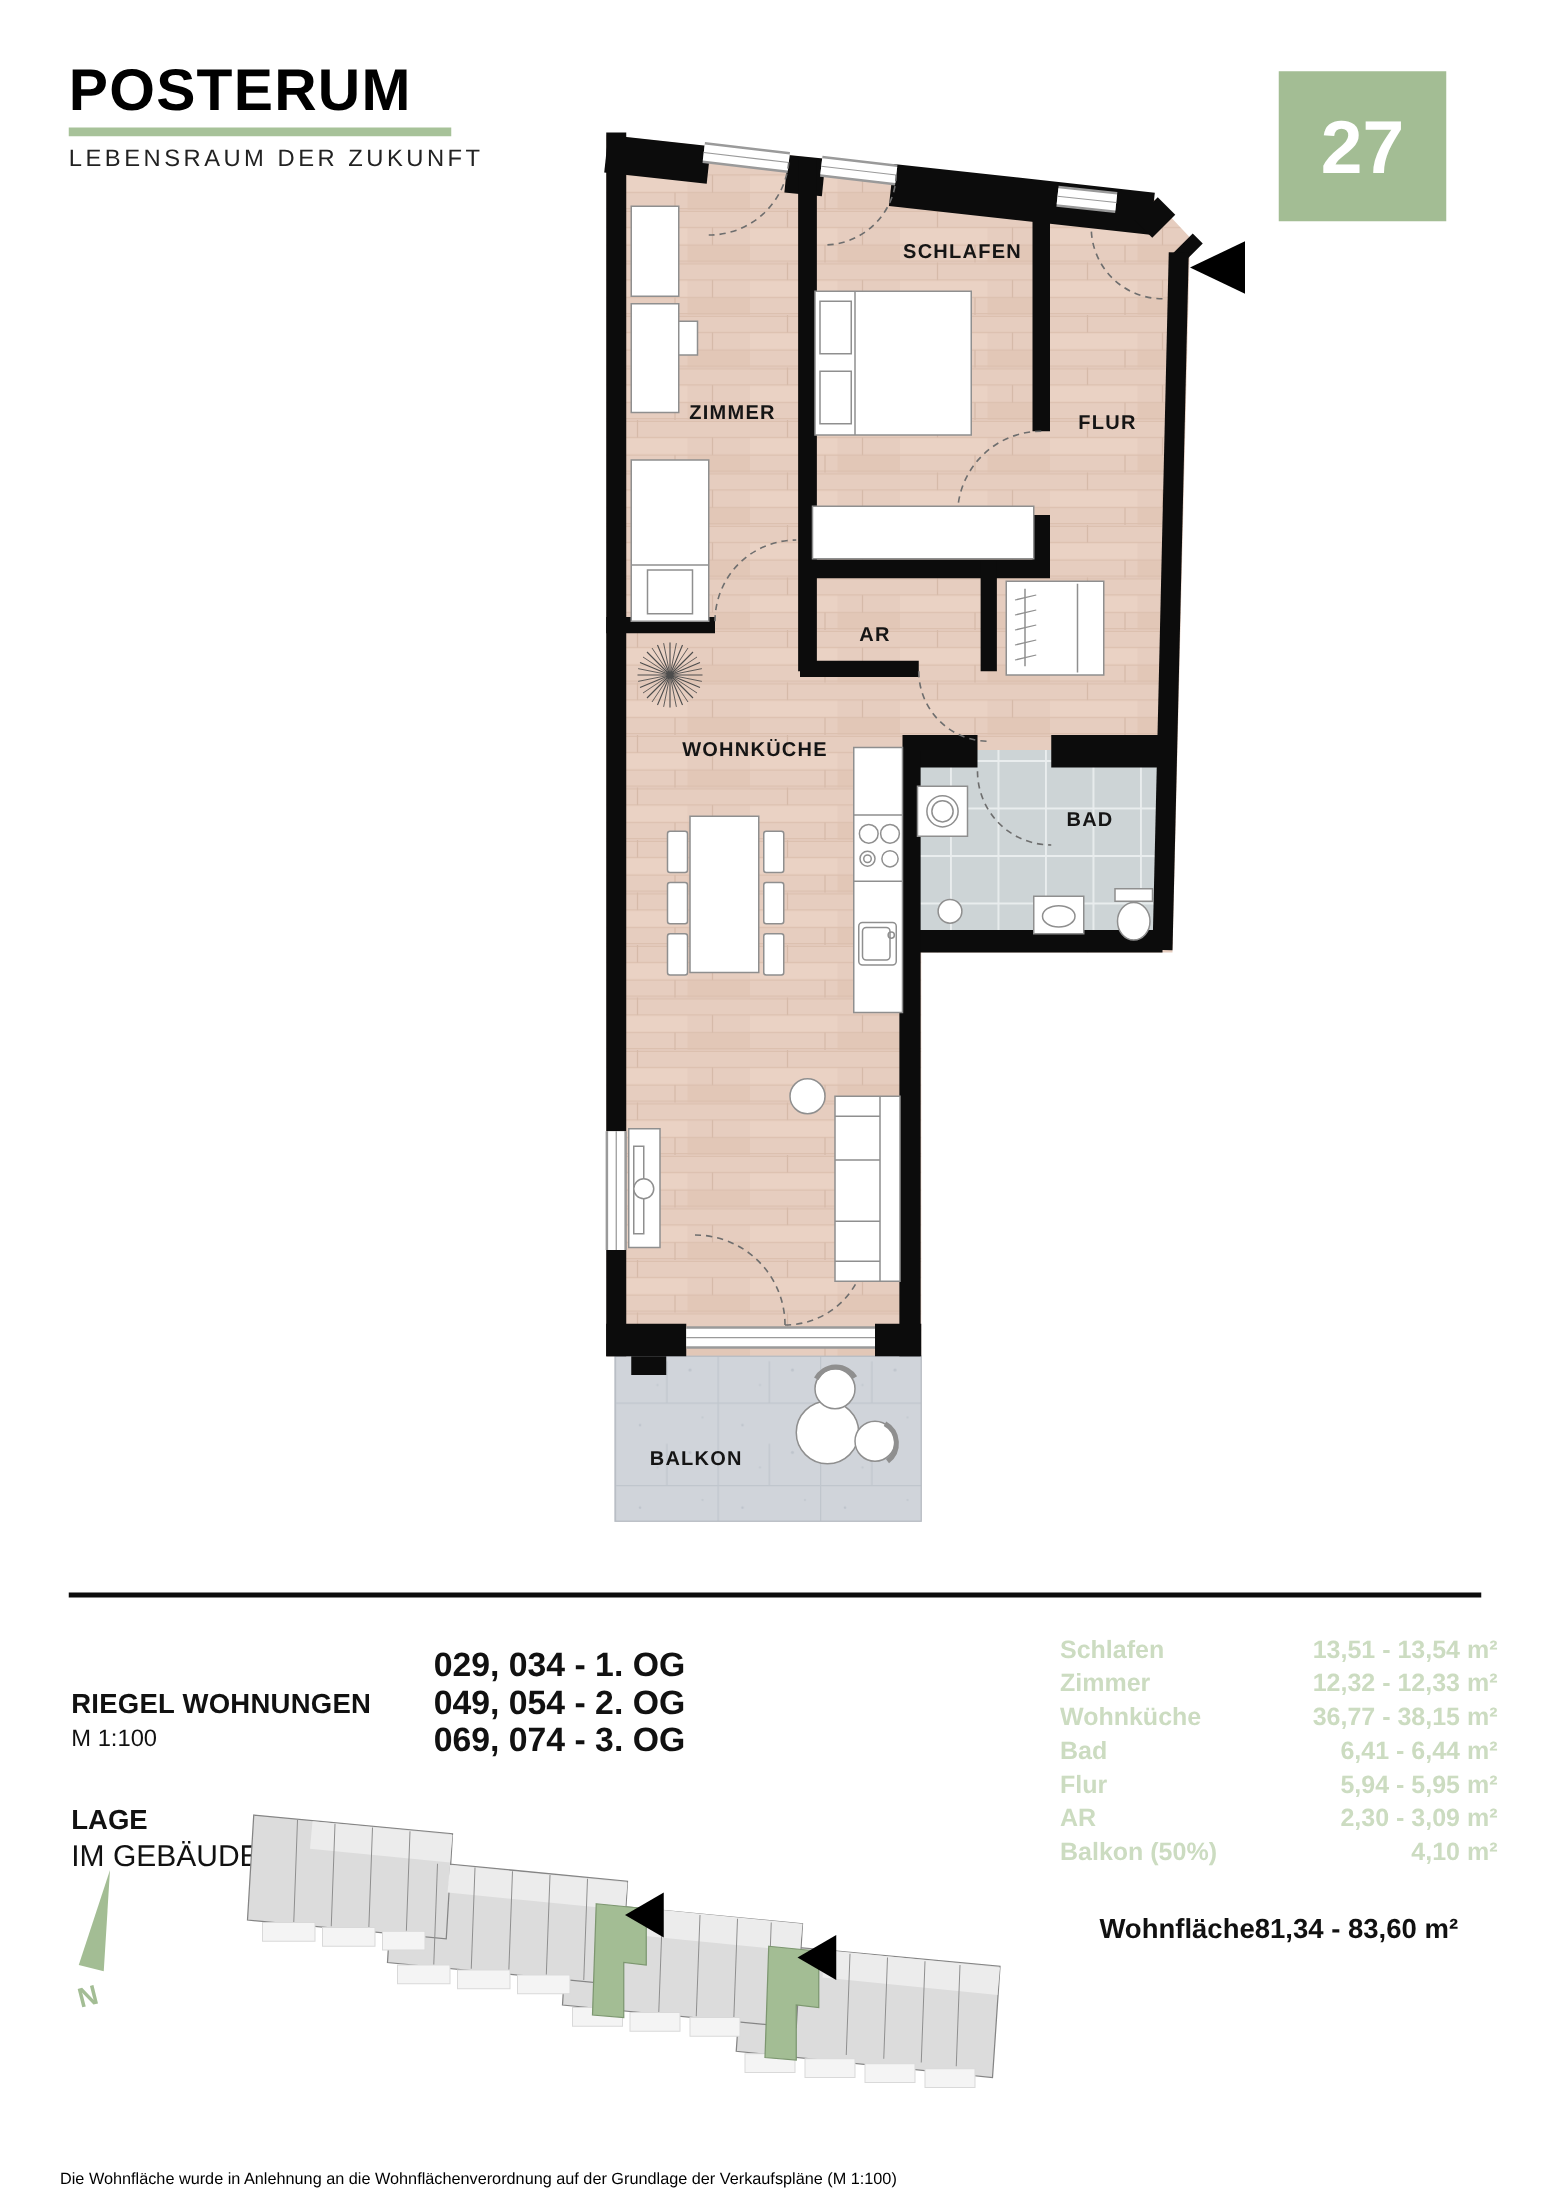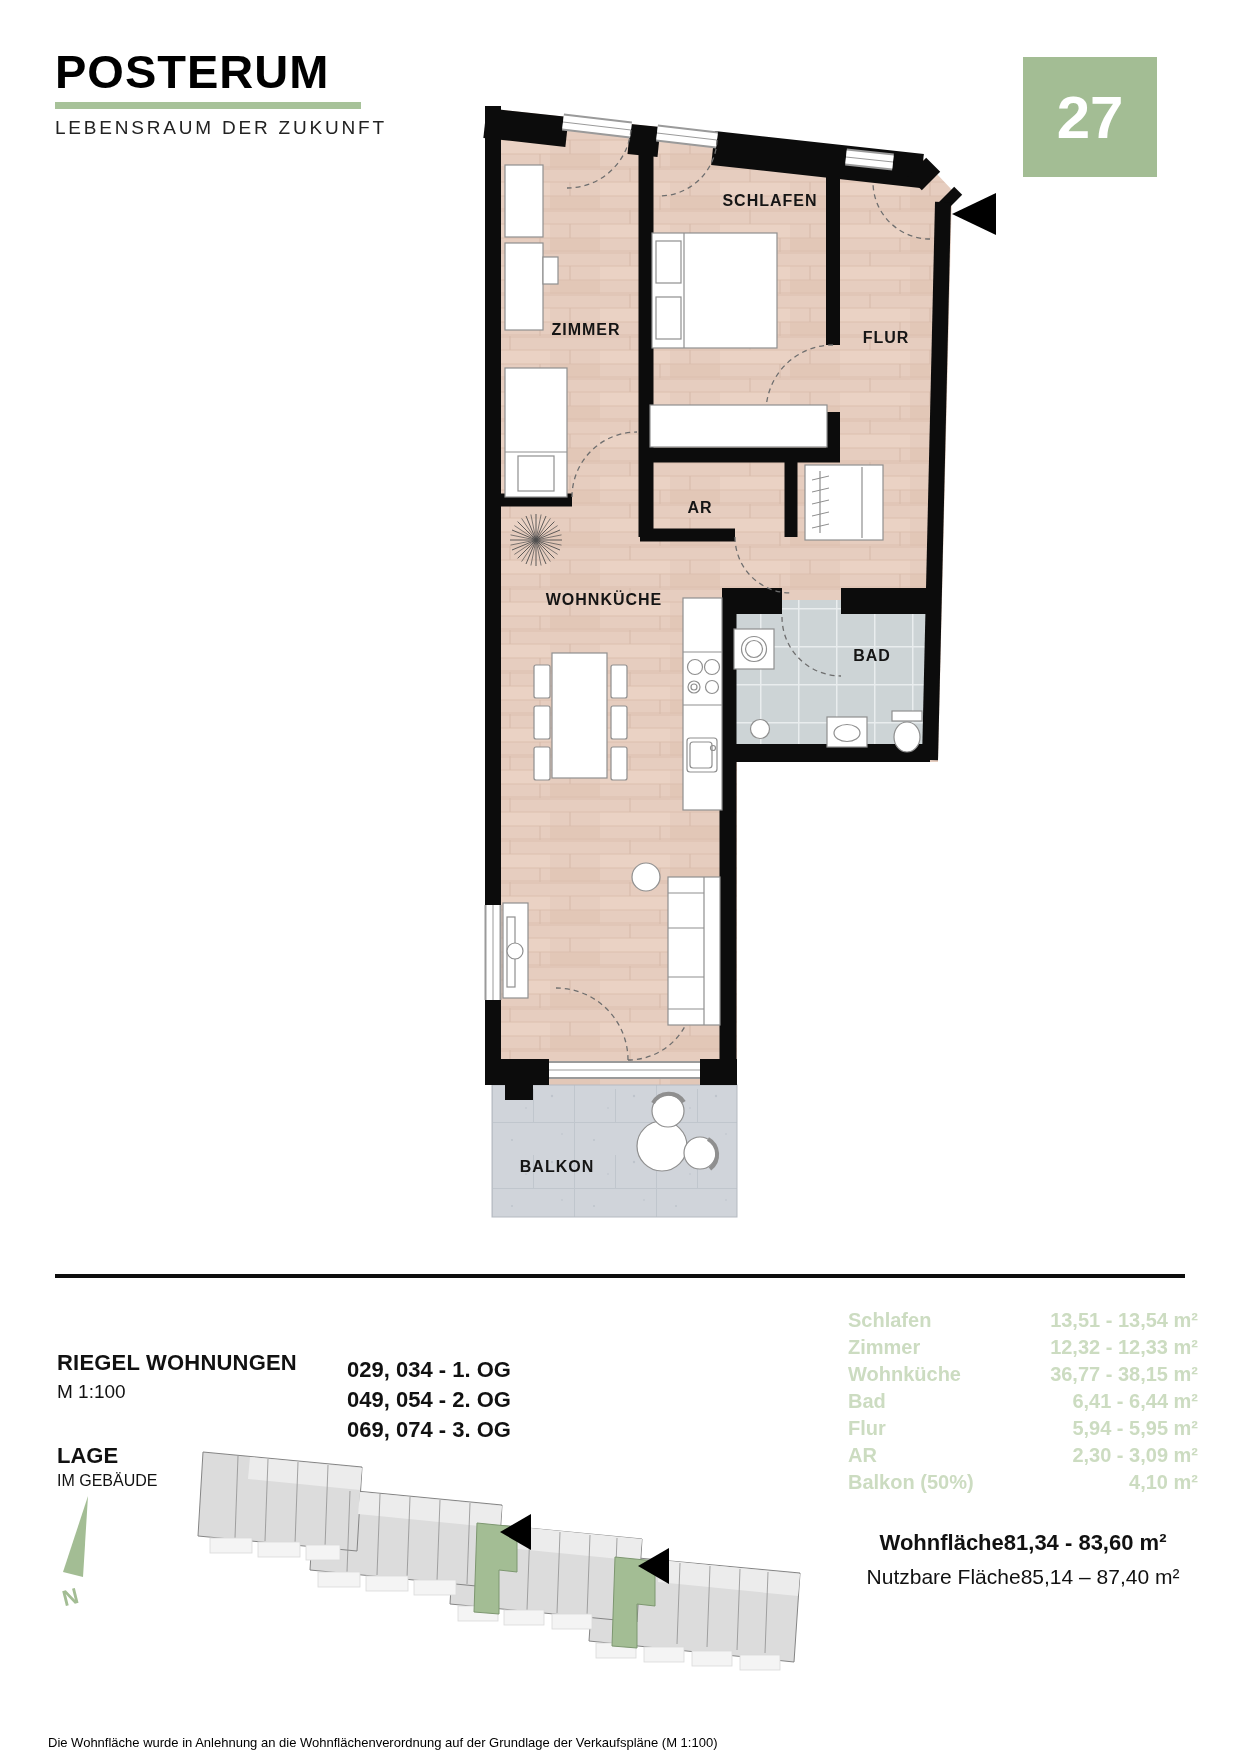--- a/index.html
+++ b/index.html
@@ -15,24 +15,24 @@
   .badge-num{color:#fff;font-size:60px;font-weight:800;}
   
   .plan{position:absolute;left:430px;top:85px;width:580px;height:1150px;}
   .room-label{font-weight:bold;font-size:16px;fill:#151515;letter-spacing:1px;}
   
   .divider{position:absolute;left:55px;top:1274px;width:1130px;height:4px;background:#0d0d0d;}
   
   .riegel{position:absolute;left:57px;top:1310px;margin-top:40px;}
   .riegel-title{font-size:22px;font-weight:800;letter-spacing:.2px;}
   .riegel-scale{font-size:19px;margin-top:5px;}
-  .units{position:absolute;left:347px;top:1355px;font-size:22px;font-weight:800;line-height:30px;}
+  .units{position:absolute;left:347px;top:1317px;font-size:27px;font-weight:800;line-height:30px;}
   .lage{position:absolute;left:57px;top:1443px;}
   .lage-title{font-size:22px;font-weight:800;}
-  .lage-sub{font-size:16px;margin-top:3px;}
+  .lage-sub{font-size:24px;margin-top:3px;}
   .site{position:absolute;left:55px;top:1440px;width:760px;height:245px;}
   
   .areas{position:absolute;left:848px;top:1307px;width:350px;}
   .arow{display:flex;justify-content:space-between;font-weight:bold;font-size:20px;
         line-height:27px;color:#ccdcc1;}
   .totals{margin-top:30px;}
   .trow{display:flex;justify-content:center;font-size:21px;line-height:34px;}
   .trow.bold{font-weight:800;font-size:22px;}
   
   .disclaimer{position:absolute;left:48px;top:1688px;width:692px;font-size:13px;
@@ -297,22 +297,18 @@
       </div>
     <div class="arow">
         <span>Balkon (50%)</span>
         <span>4,10 m²</span>
       </div>
     <div class="totals">
       <div class="trow bold">
           <span>Wohnfläche</span>
           <span>81,34 - 83,60 m²</span>
         </div>
-      <div class="trow">
-          <span>Nutzbare Fläche</span>
-          <span>85,14 – 87,40 m²</span>
-        </div>
     </div>
   </div>
 
   <div class="disclaimer">Die Wohnfläche wurde in Anlehnung an die Wohnflächenverordnung auf der Grundlage der Verkaufspläne (M 1:100) nach Rohbaumaßen ermittelt und unterliegt Toleranzen. Bei bodentiefen Fenstern wird die Nische bis zum Rahmen gemessen. Die Hälfte der Balkon- bzw. Terrassenfläche werden der Wohnfläche zugerechnet. Die dargestellten Küchen, Waschmaschinen und Möbel sind nicht im Lieferumfang enthalten. Änderungen sind vorbehalten.</div>
 
 </div>
 
 </body></html>

